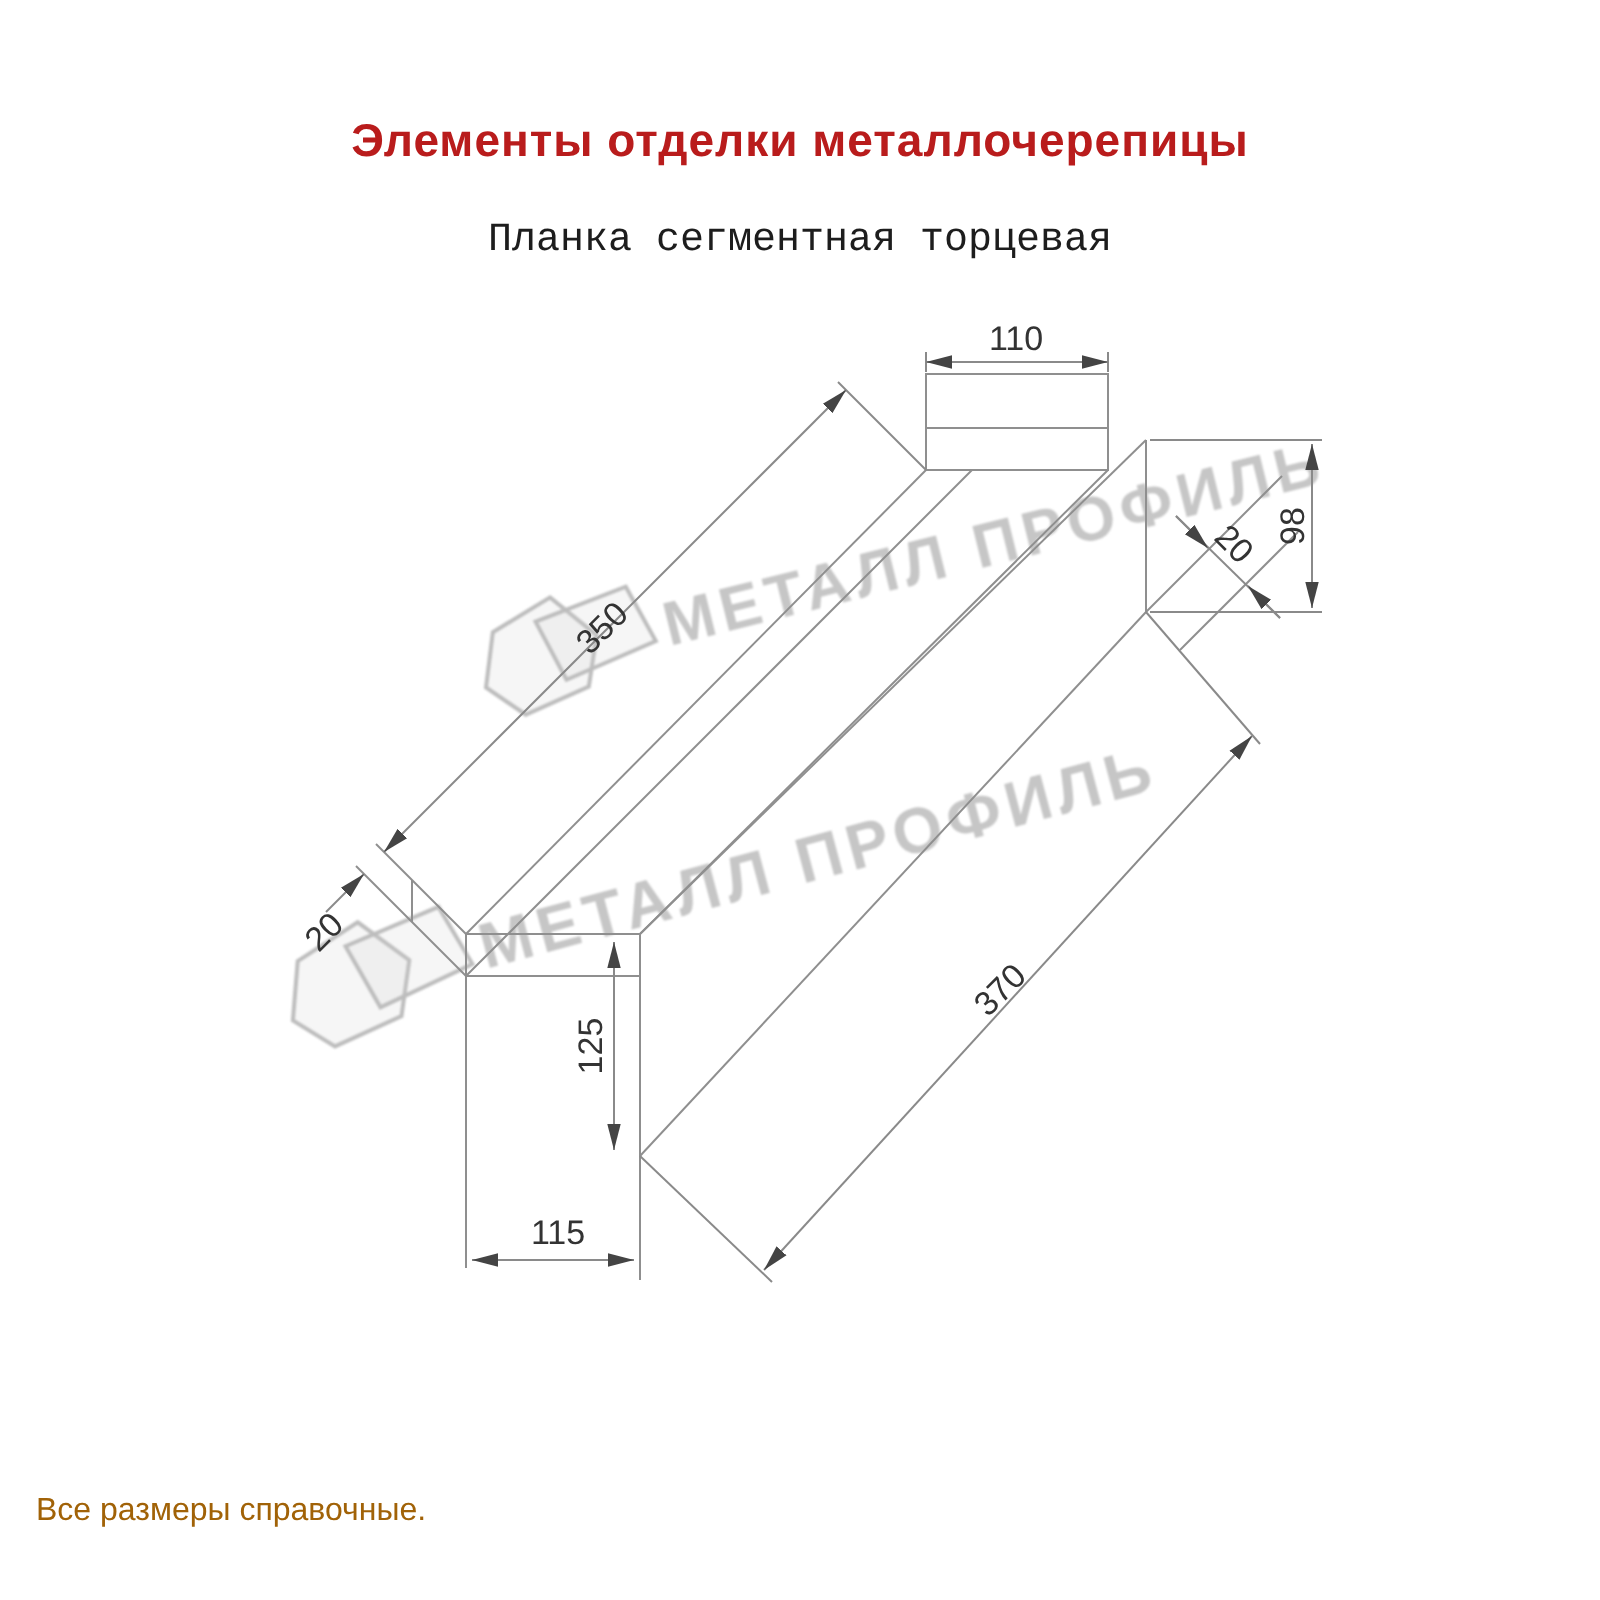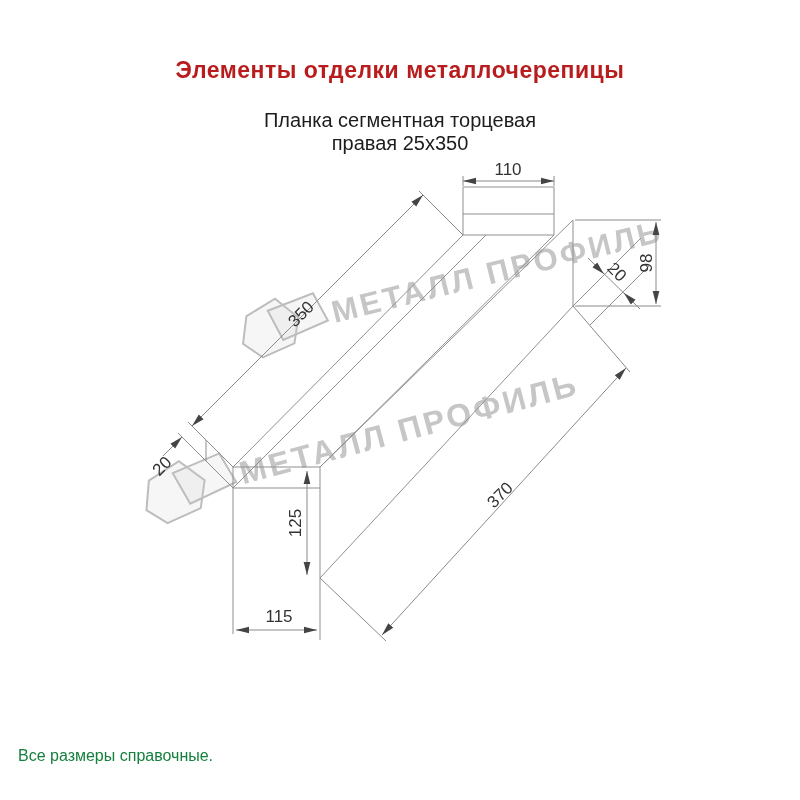--- a/index.html
+++ b/index.html
@@ -1,37 +1,36 @@
 <!DOCTYPE html>
 <html><head>
 <meta charset="utf-8">
 <style>
   html,body{margin:0;padding:0;background:#ffffff;}
   body{width:800px;height:800px;position:relative;font-family:"Liberation Sans",sans-serif;overflow:hidden;}
   .title{position:absolute;top:33px;left:0;width:800px;text-align:center;
          font-size:23px;font-weight:bold;color:#b91c1c;letter-spacing:0.5px;margin-top:24px;}
   .subtitle{position:absolute;top:109px;left:0;width:800px;text-align:center;
-            font-size:20px;color:#1d1d1d;line-height:23px;}
-  .footer{position:absolute;left:18px;top:744px;font-size:16px;color:#15803d;line-height:24px;}
+            font-size:20px;color:#1d1d1d;line-height:23px;font-family:Liberation Mono, monospace;}
+  .footer{position:absolute;left:18px;top:744px;font-size:16px;color:#a16207;line-height:24px;}
   svg{position:absolute;left:0;top:0;}
   .geo{stroke:#8f8f8f;fill:none;stroke-width:1;}
   .dimln{stroke:#8a8a8a;fill:none;stroke-width:1;}
   .dimtx{fill:#333333;font-size:17px;font-family:"Liberation Sans",sans-serif;}
   .wmtext{fill:#c6c6c6;font-weight:bold;letter-spacing:3px;font-family:"Liberation Sans",sans-serif;}
   .wmlogo{stroke:#bdbdbd;fill:rgba(205,205,205,0.18);stroke-width:2;}
   .wm{filter:blur(0.5px);}
 </style>
 </head>
 <body>
 
 <div class="title">Элементы отделки металлочерепицы</div>
 
 <div class="subtitle">
   <span>Планка сегментная торцевая</span><br>
-  <span>правая 25х350</span>
 </div>
 
 <svg width="800" height="800" viewBox="0 0 800 800">
   <defs>
     <marker id="ar" viewBox="0 0 12 8" refX="12" refY="4" markerWidth="13" markerHeight="9" orient="auto">
       <path d="M12,4 L0,7.1 L0,0.9 Z" fill="#444444"></path>
     </marker>
     <marker id="arS" viewBox="0 0 12 8" refX="12" refY="4" markerWidth="13" markerHeight="9" orient="auto-start-reverse">
       <path d="M12,4 L0,7.1 L0,0.9 Z" fill="#444444"></path>
     </marker>

